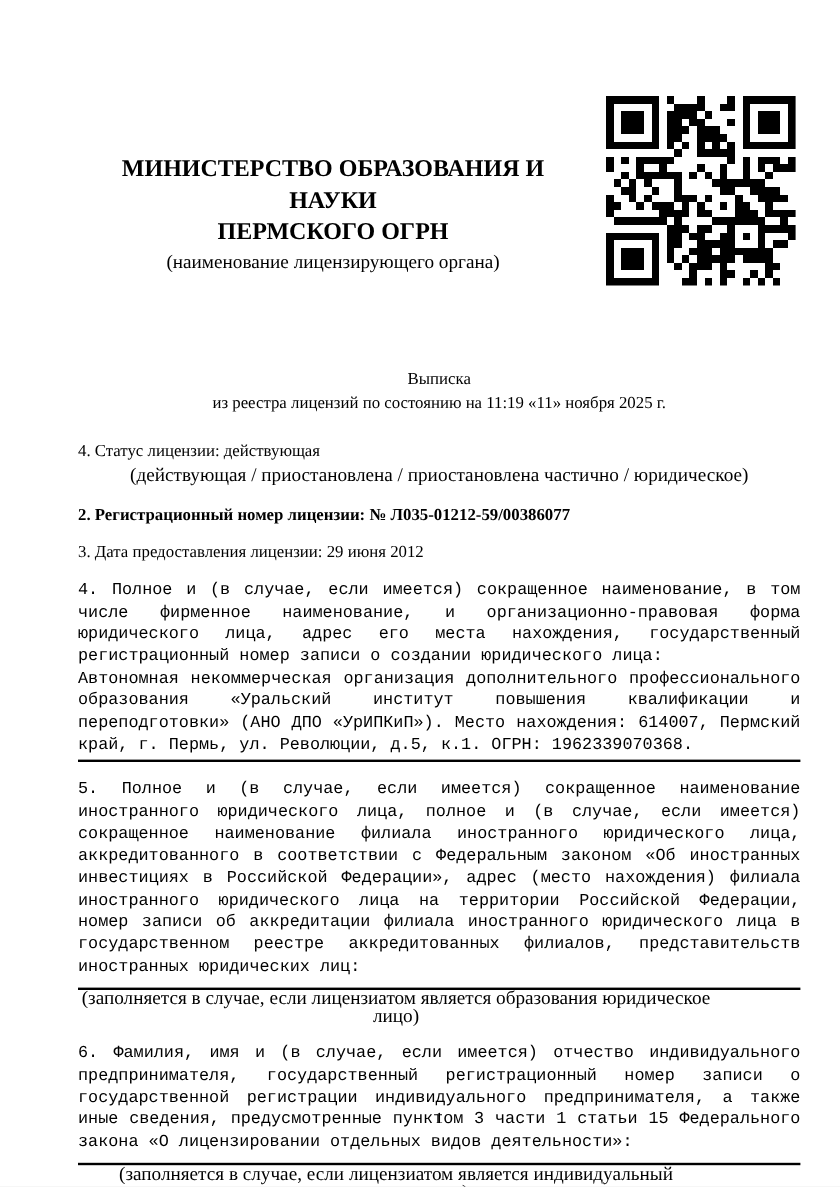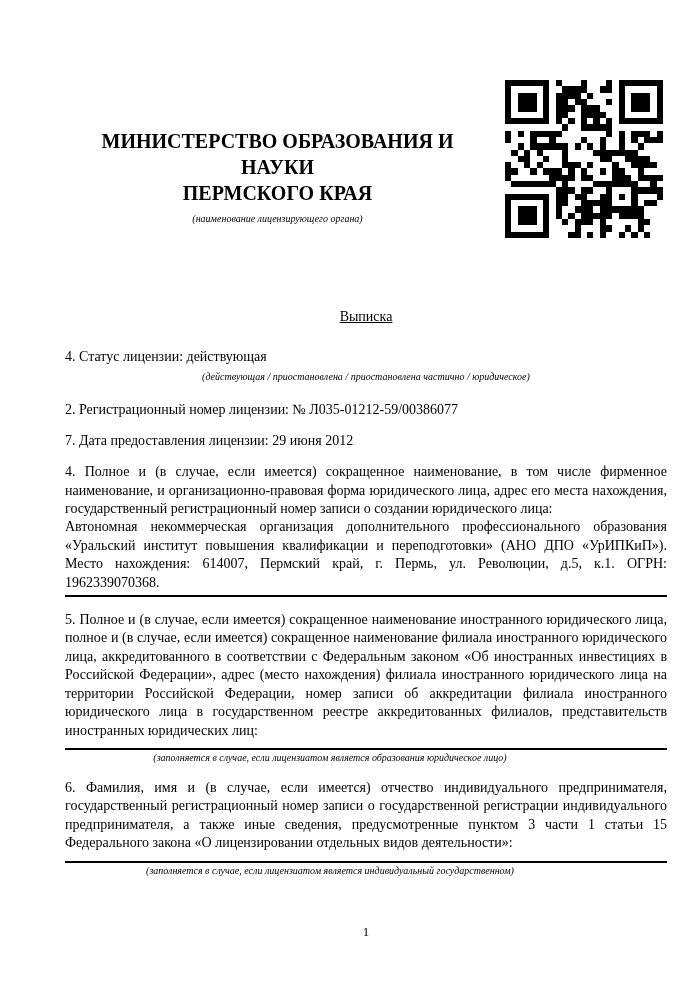--- a/index.html
+++ b/index.html
@@ -33,58 +33,57 @@
     top: 128px;
     width: 425px;
     text-align: center;
   }
   .ministry-name {
     font-weight: bold;
     font-size: 20px;
     line-height: 26px;
   }
   .caption {
-    font-size: 10px;
+    font-size: 16px;
     line-height: 15px;
     margin: 0;
-    font-style: italic;
   }
   .ministry .caption { margin-top: 5px; }
 
   
   .content {
     position: absolute;
     left: 65px;
     top: 307px;
     width: 602px;
   }
   .doc-title {
     text-align: center;
     line-height: 20px;
-    text-decoration: underline;
   }
   .line {
     margin: 0;
     line-height: 18.4px;
   }
   .para {
     margin: 0;
     line-height: 18.4px;
     text-align: justify;
+    font-family: Liberation Mono, monospace;
   }
   .rule {
     height: 0;
     border-top: 2px solid #000000;
   }
   .caption.center-full { text-align: center; }
   .caption.center-narrow { width: 530px; text-align: center; }
 
   #item1 { margin-top: 21px; }
   #item1 .caption { margin-top: 3px; }
-  #item2 { margin-top: 17px; }
+  #item2 { margin-top: 17px; font-weight: bold; }
   #item3 { margin-top: 12px; }
   #item4 { margin-top: 13px; }
   #item4 .rule { margin-top: 3px; }
   #item4 .caption { margin-top: 2px; }
   #item5 { margin-top: 14px; }
   #item5 .rule { margin-top: 8px; }
   #item6 { margin-top: 14px; }
   #item6 .rule { margin-top: 8px; }
   #item7 { margin-top: 26px; }
 
@@ -425,42 +424,43 @@
         <rect x="15" y="24" width="1" height="1"></rect>
         <rect x="18" y="24" width="1" height="1"></rect>
         <rect x="20" y="24" width="1" height="1"></rect>
         <rect x="22" y="24" width="1" height="1"></rect>
       </svg>
   </div>
 
   <header class="ministry">
     <div class="ministry-name">
       <div>МИНИСТЕРСТВО ОБРАЗОВАНИЯ И НАУКИ</div>
-      <div>ПЕРМСКОГО КРАЯ</div>
+      <div>ПЕРМСКОГО ОГРН</div>
     </div>
     <p class="caption">(наименование лицензирующего органа)</p>
   </header>
 
   <main class="content">
 
     <div class="doc-title">
       <div>Выписка</div>
+      <div>из реестра лицензий по состоянию на 11:19 «11» ноября 2025 г.</div>
     </div>
 
     <section id="item1">
       <p class="line">4. Статус лицензии: действующая</p>
       <p class="caption center-full">(действующая / приостановлена / приостановлена частично / юридическое)</p>
     </section>
 
     <section id="item2">
       <p class="line">2. Регистрационный номер лицензии: № Л035-01212-59/00386077</p>
     </section>
 
     <section id="item3">
-      <p class="line">7. Дата предоставления лицензии: 29 июня 2012</p>
+      <p class="line">3. Дата предоставления лицензии: 29 июня 2012</p>
     </section>
 
     <section id="item4">
       <p class="para">4. Полное и (в случае, если имеется) сокращенное наименование, в том числе фирменное наименование, и организационно-правовая форма юридического лица, адрес его места нахождения, государственный регистрационный номер записи о создании юридического лица:</p>
       <p class="para">Автономная некоммерческая организация дополнительного профессионального образования «Уральский институт повышения квалификации и переподготовки» (АНО ДПО «УрИПКиП»). Место нахождения: 614007, Пермский край, г. Пермь, ул. Революции, д.5, к.1. ОГРН: 1962339070368.</p>
       <div class="rule"></div>
     </section>
 
     <section id="item5">
       <p class="para">5. Полное и (в случае, если имеется) сокращенное наименование иностранного юридического лица, полное и (в случае, если имеется) сокращенное наименование филиала иностранного юридического лица, аккредитованного в соответствии с Федеральным законом «Об иностранных инвестициях в Российской Федерации», адрес (место нахождения) филиала иностранного юридического лица на территории Российской Федерации, номер записи об аккредитации филиала иностранного юридического лица в государственном реестре аккредитованных филиалов, представительств иностранных юридических лиц:</p>

